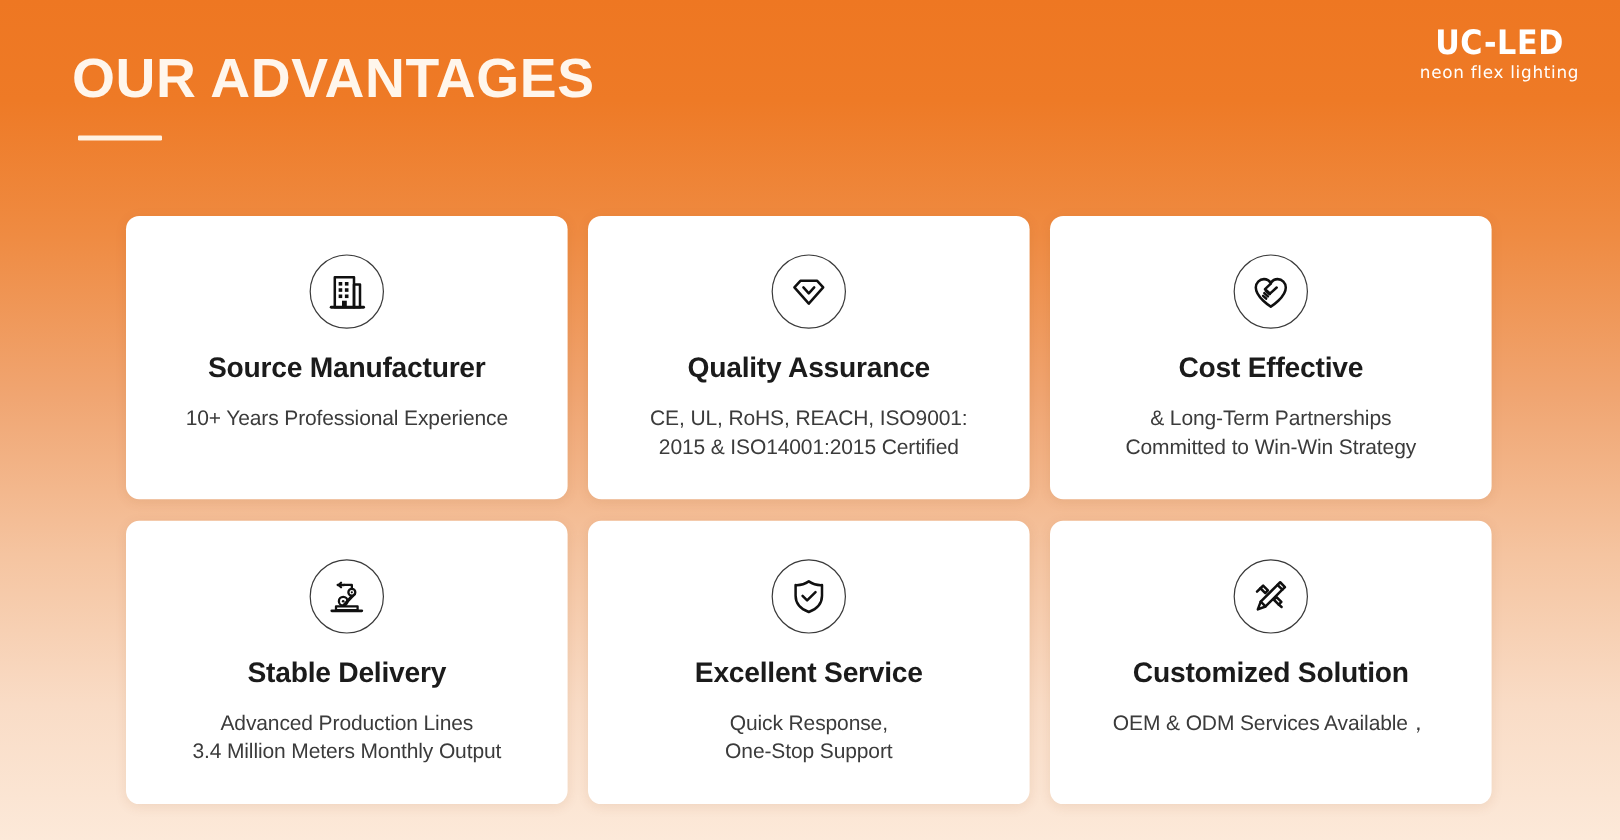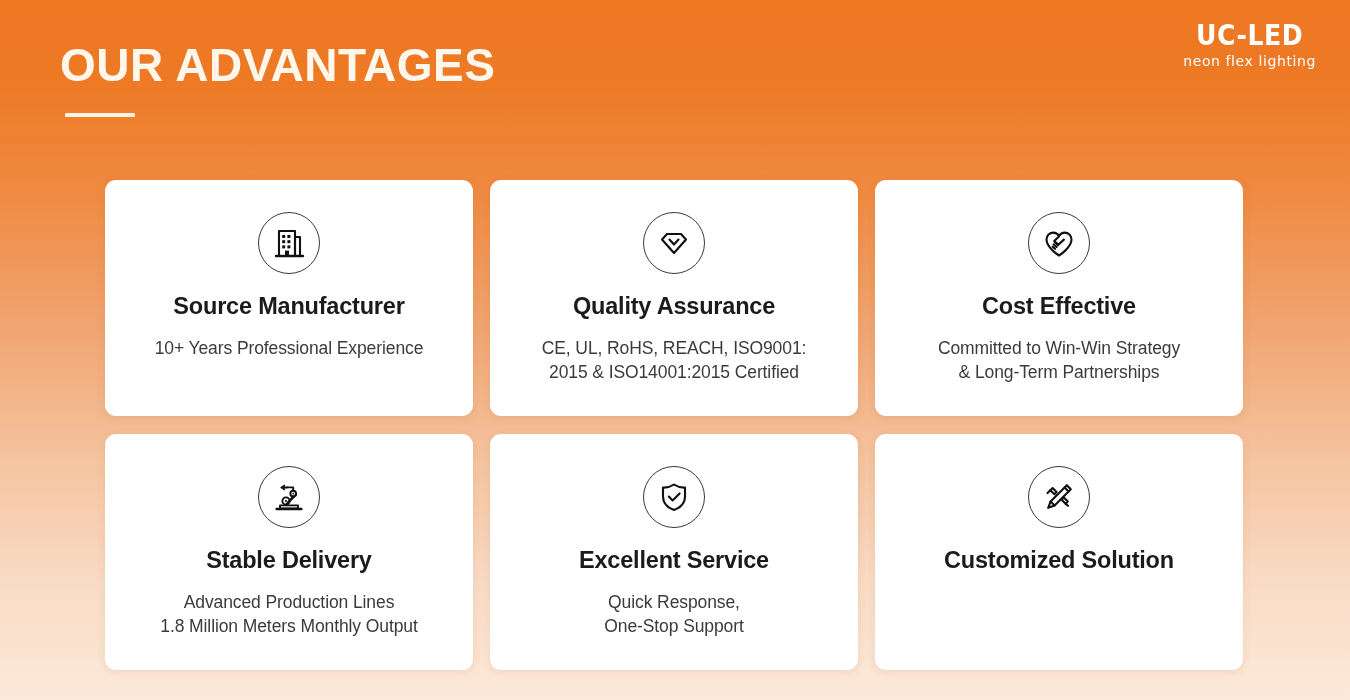--- a/index.html
+++ b/index.html
@@ -189,22 +189,22 @@
           <path d="M17 29.5 C17 29.5 4.5 21.8 4.5 13.6 C4.5 9.6 7.6 6.6 11.3 6.6 C13.7 6.6 15.8 7.9 17 9.9 C18.2 7.9 20.3 6.6 22.7 6.6 C26.4 6.6 29.5 9.6 29.5 13.6 C29.5 21.8 17 29.5 17 29.5 Z"></path>
           <path d="M17 10.4 L12.2 15 L16.2 18.6"></path>
           <path d="M11.6 18.3 L14.6 21"></path>
           <path d="M12.9 16.3 L16.1 19.2"></path>
           <path d="M10.6 20.6 L13.1 22.8"></path>
           <path d="M16.3 18.7 L21.9 13.6"></path>
         </svg>
       </div>
       <div class="card-title">Cost Effective</div>
       <div class="card-desc">
+        <span class="line">&amp; Long-Term Partnerships</span>
         <span class="line">Committed to Win-Win Strategy</span>
-        <span class="line">&amp; Long-Term Partnerships</span>
       </div>
     </div>
 
     <div class="card">
       <div class="card-icon">
         <svg width="34" height="34" viewBox="0 0 34 34" fill="none" stroke="#101010" stroke-width="1.9" stroke-linejoin="round" stroke-linecap="round">
           <line x1="4.5" y1="29" x2="29.5" y2="29" stroke-width="2.3"></line>
           <rect x="8" y="25.4" width="18" height="3"></rect>
           <circle cx="14" cy="21" r="3.6"></circle>
           <circle cx="14" cy="21" r="1.1" fill="#101010" stroke="none"></circle>
@@ -213,21 +213,21 @@
           <path d="M14 24.6 L21.2 16.5"></path>
           <path d="M17.4 21.6 L23.8 15"></path>
           <path d="M21.2 10.7 L21.2 7.4 L14.8 7.4"></path>
           <path d="M12.2 5.6 L10.2 7.5 L12.2 9.4"></path>
           <path d="M9.4 7.5 L14.8 7.5"></path>
         </svg>
       </div>
       <div class="card-title">Stable Delivery</div>
       <div class="card-desc">
         <span class="line">Advanced Production Lines</span>
-        <span class="line">1.8 Million Meters Monthly Output</span>
+        <span class="line">3.4 Million Meters Monthly Output</span>
       </div>
     </div>
 
     <div class="card">
       <div class="card-icon">
         <svg width="34" height="34" viewBox="0 0 34 34" fill="none" stroke="#101010" stroke-width="2.1" stroke-linejoin="round" stroke-linecap="round">
           <path d="M17 4.5 C20.4 6.8 24.2 7.8 28 7.6 L28 16.4 C28 23 23.3 27.6 17 30 C10.7 27.6 6 23 6 16.4 L6 7.6 C9.8 7.8 13.6 6.8 17 4.5 Z"></path>
           <path d="M11.8 16.6 L15.6 20.4 L22.6 13.4"></path>
         </svg>
       </div>
@@ -245,17 +245,18 @@
           <path d="M22.6 7.4 L24.8 5.2 L28.8 9.2 L26.6 11.4"></path>
           <path d="M8.6 21.4 L12.6 25.4"></path>
           <path d="M8.4 10.2 L10.6 8 L14.6 12 L12.4 14.2 Z"></path>
           <path d="M5.5 13.1 L8.4 10.2"></path>
           <path d="M19.6 19.8 L21.8 17.6 L25.8 21.6 L23.6 23.8 Z"></path>
           <path d="M26 25.8 L23.6 23.8"></path>
         </svg>
       </div>
       <div class="card-title">Customized Solution</div>
       <div class="card-desc">
+        <span class="line">OEM &amp; ODM Services Available，</span>
       </div>
     </div>
 
   </div>
 </div>
 
 </body></html>

